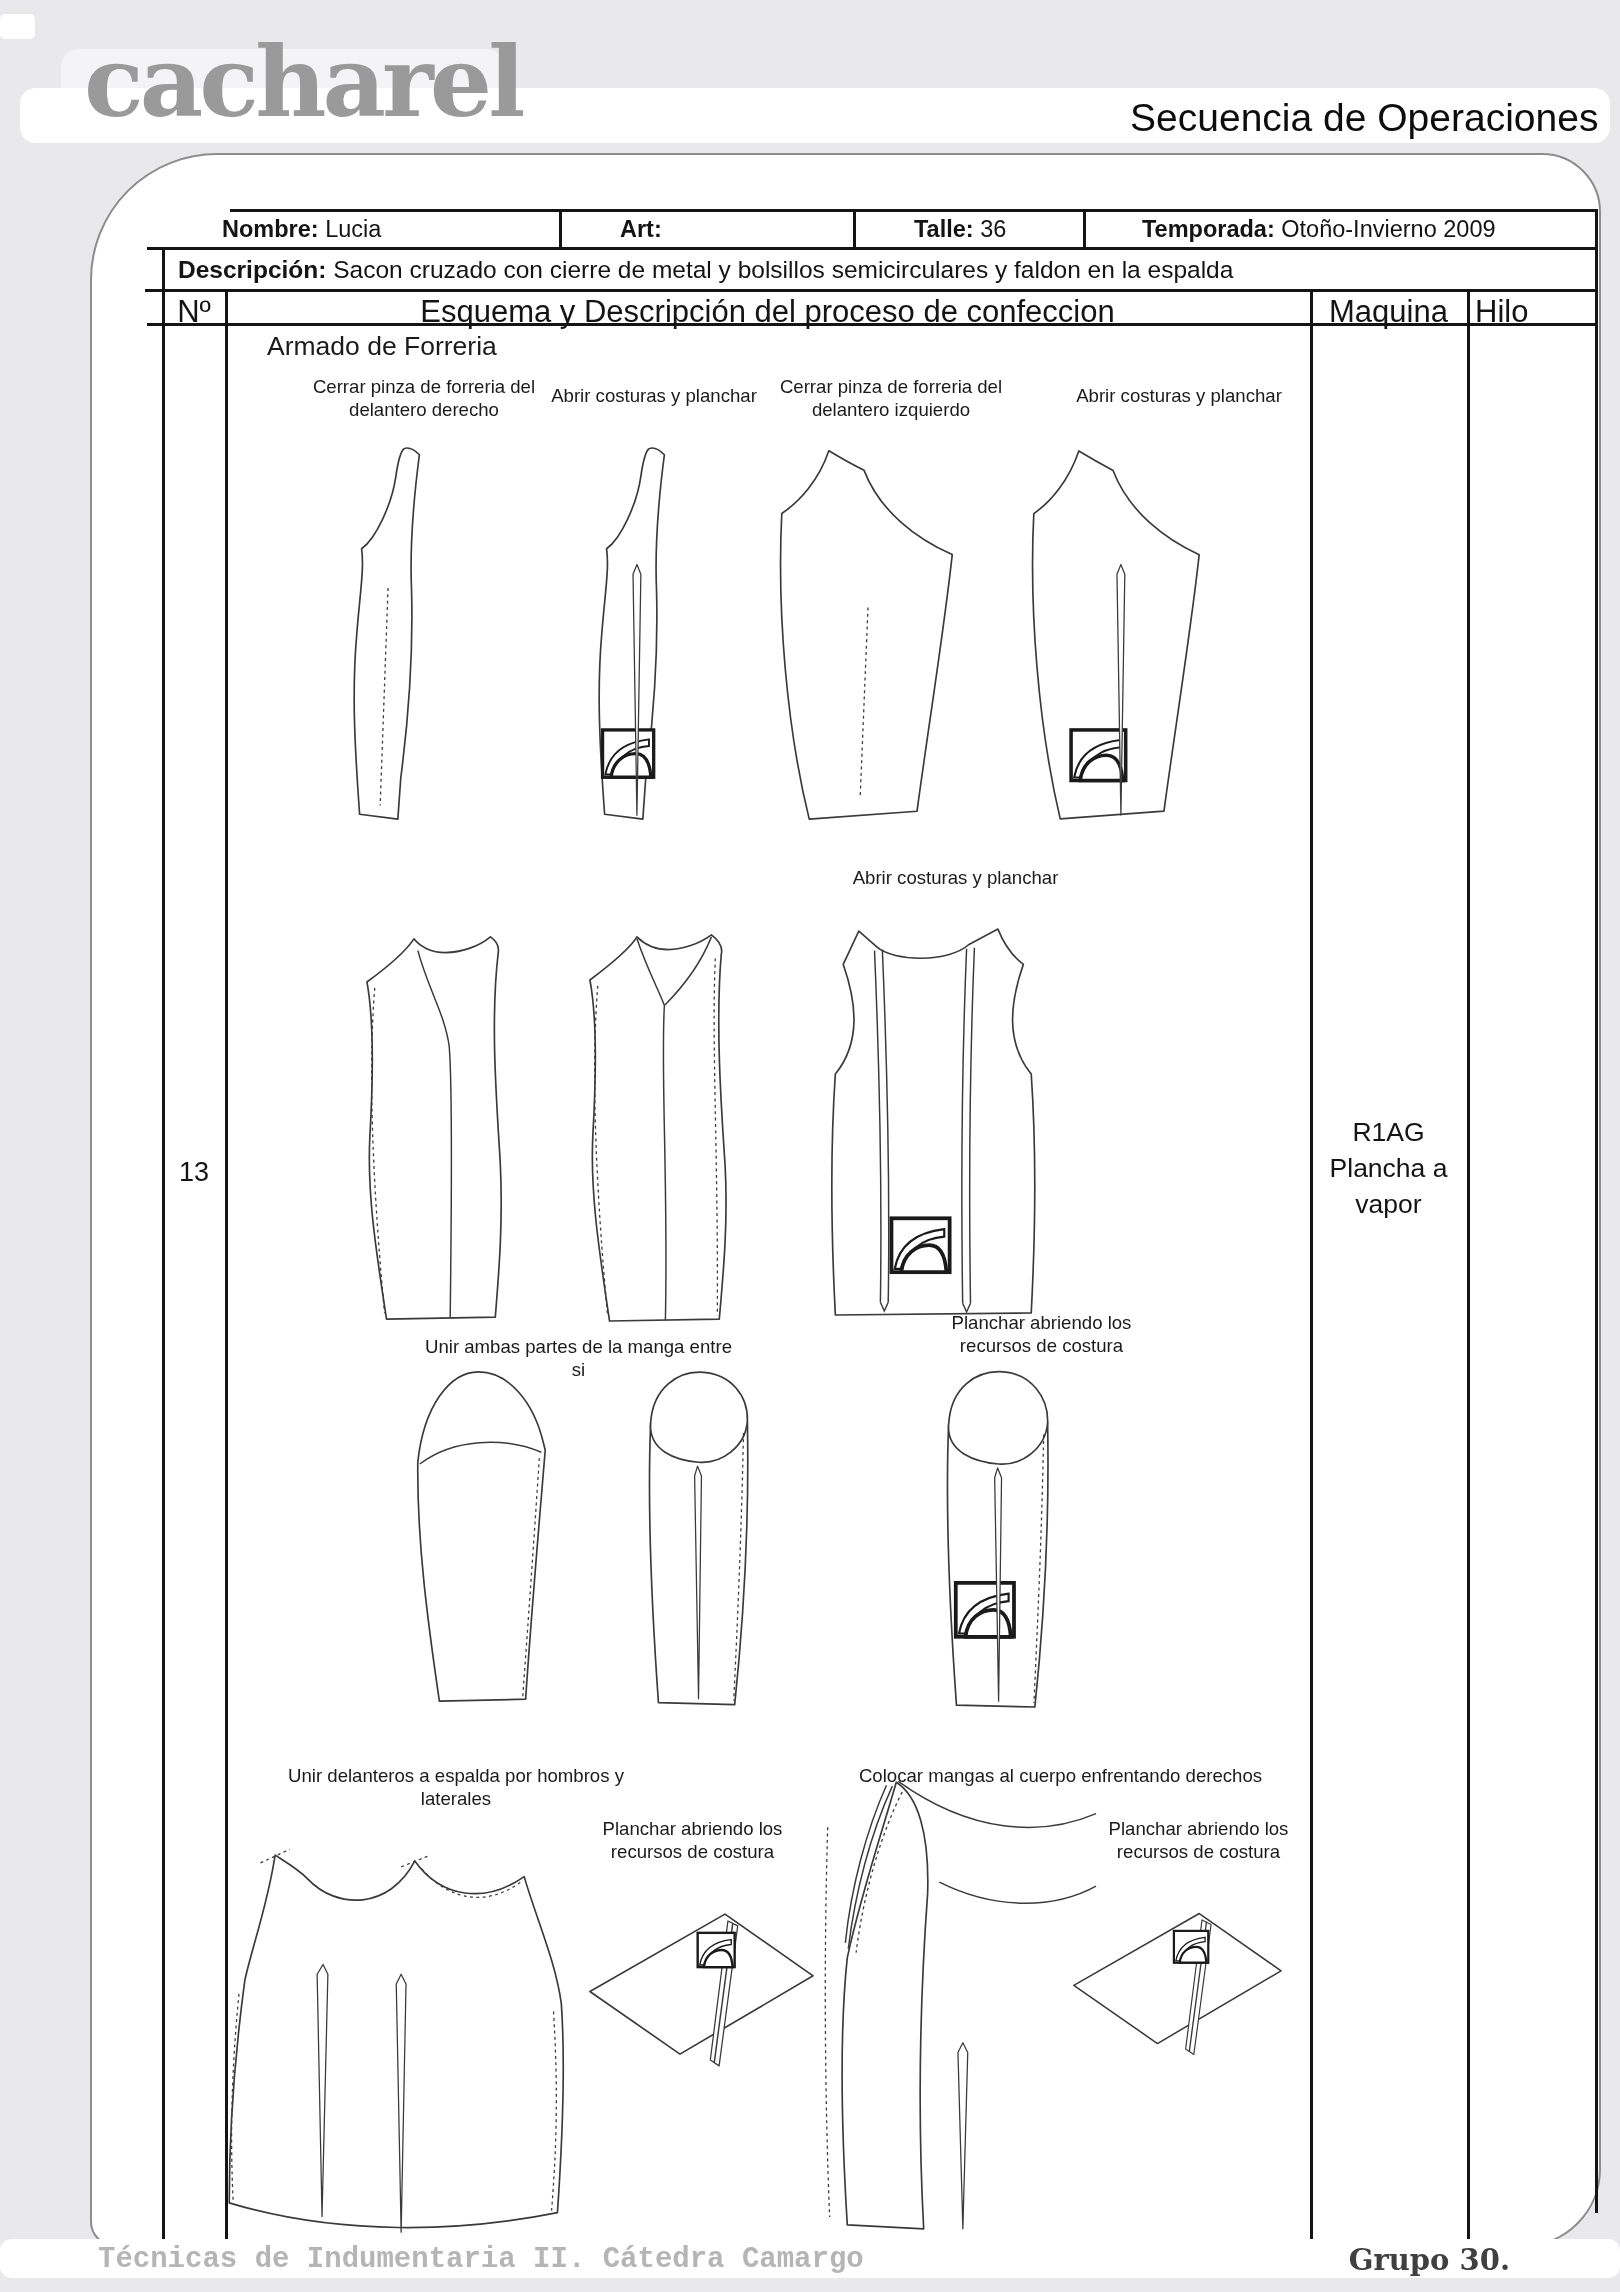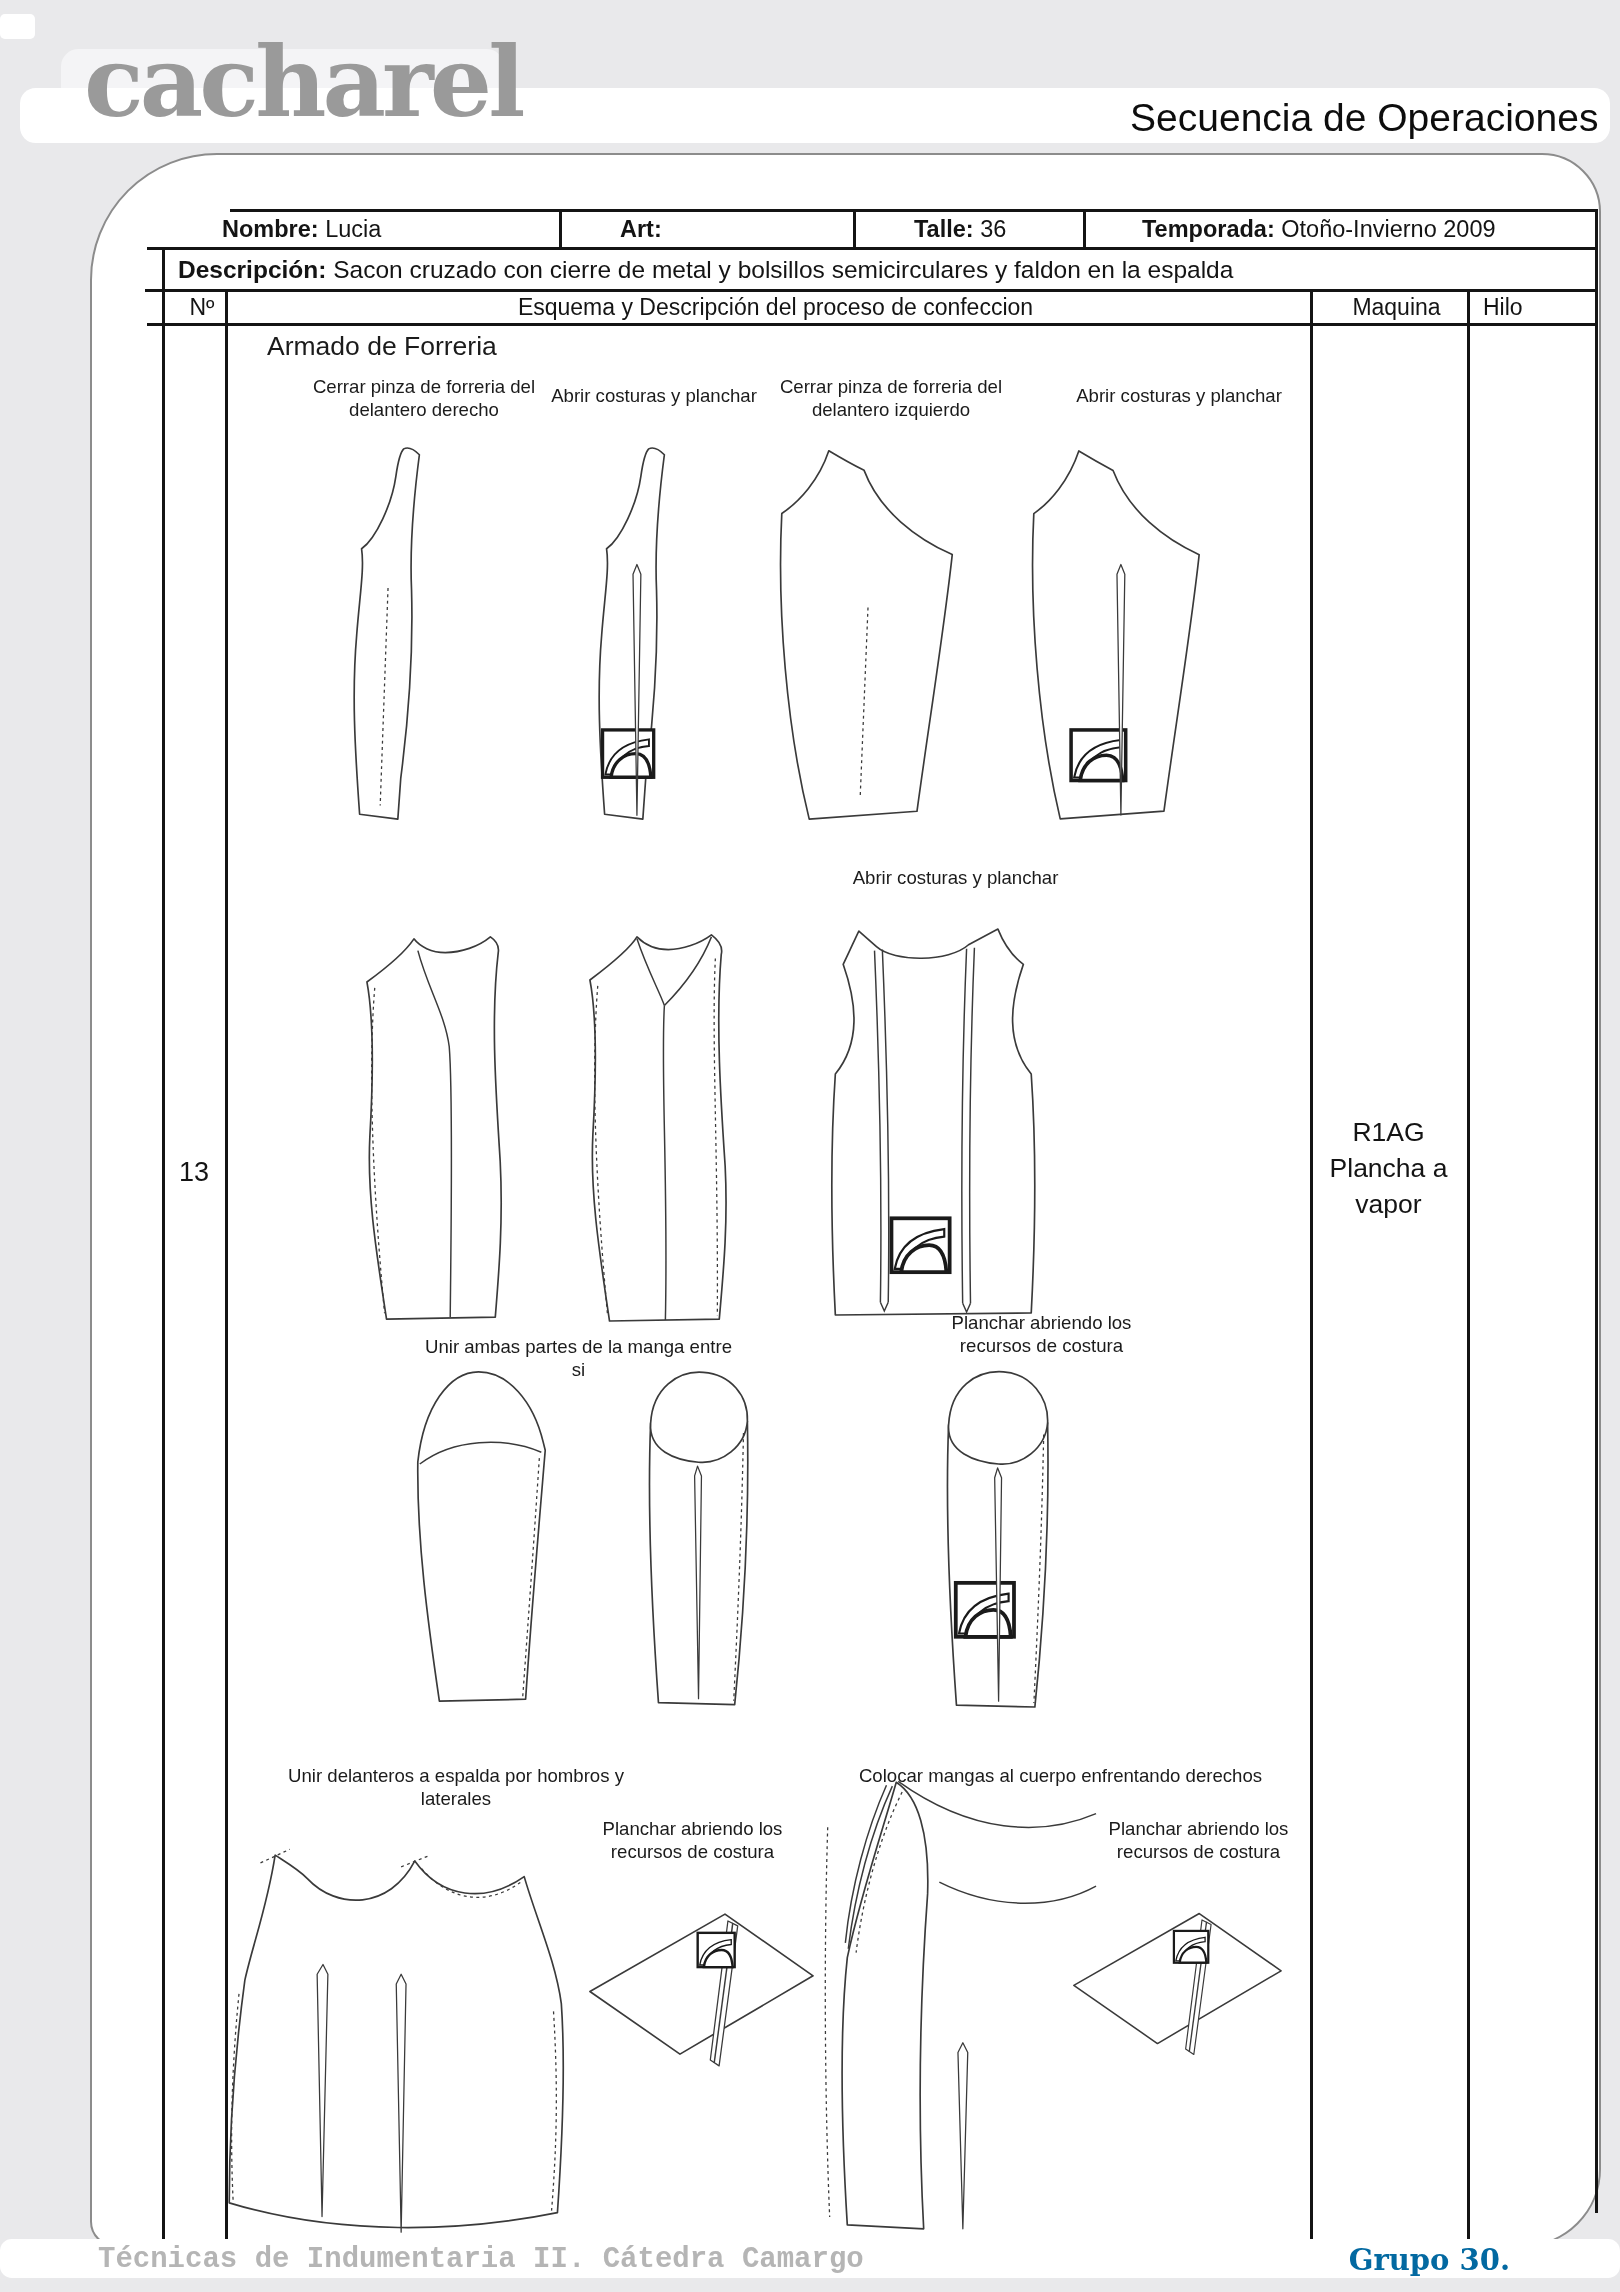--- a/index.html
+++ b/index.html
@@ -15,37 +15,37 @@
   .doc-title{top:96px;right:21.6px;font-size:39px;color:#0d0d0d;}
   
   .panel{left:90px;top:153px;width:1507px;height:2090px;background:#fff;
          border:2px solid #8c8c8c;border-radius:127px 59px 78px 25.5px;}
   
   .hl,.vl{background:#141414;}
   
   .cellline{font-size:23.5px;white-space:nowrap;margin-left:44px;}
   .cellline b{font-weight:bold;}
   .desc{font-size:24.5px;}
-  .colhead{font-size:23px;text-align:center;padding-left:8px;}
+  .colhead{font-size:31px;text-align:center;}
   .heading{font-size:26.5px;color:#1b1b1b;}
   .lbl{font-size:18.6px;line-height:1.24;color:#1b1b1b;text-align:center;}
   .num13{font-size:27px;text-align:center;}
   .maq{font-size:26.5px;text-align:center;line-height:1.35;}
   
   svg.diag{position:absolute;overflow:visible;}
   .ol{fill:#fff;stroke:#3a3a3a;stroke-width:1.7;stroke-linejoin:round;}
   .ln{fill:none;stroke:#3a3a3a;stroke-width:1.5;}
   .dash{fill:none;stroke:#3a3a3a;stroke-width:1.3;stroke-dasharray:3 3.5;}
   .strip{fill:#fff;stroke:#3a3a3a;stroke-width:1.3;stroke-linejoin:round;}
   
   .footer-bar{left:0;top:2239px;width:1620px;height:39px;background:#fff;border-radius:11.8px;z-index:6;}
   .footer-left{left:98px;top:2243px;font-family:Liberation Mono, monospace;font-weight:bold;
                font-size:29px;color:#b5b5b5;z-index:7;}
   .footer-right{right:110px;top:2243px;font-family:"DejaVu Serif",serif;font-weight:bold;
-                font-size:29px;color:#0369a1;z-index:7;}
+                font-size:29px;color:#404040;z-index:7;}
 </style>
 </head>
 <body>
 
 <div id="page">
 
   <svg width="0" height="0" style="position:absolute" aria-hidden="true">
     <defs>
       <symbol id="iron" viewBox="0 0 60 60">
         <rect x="3" y="3" width="54" height="50" fill="#fff" stroke="#1a1a1a" stroke-width="3.5"></rect>

